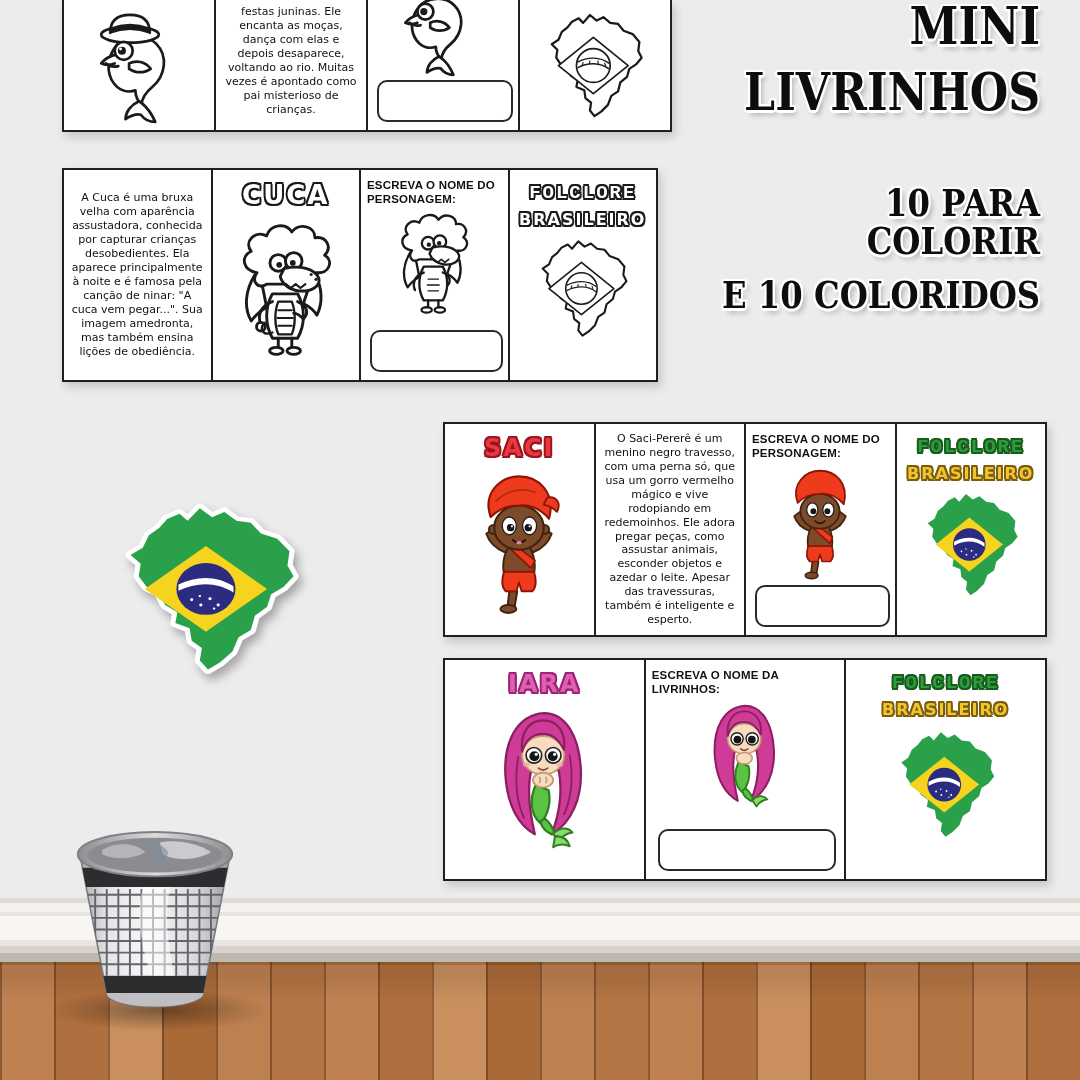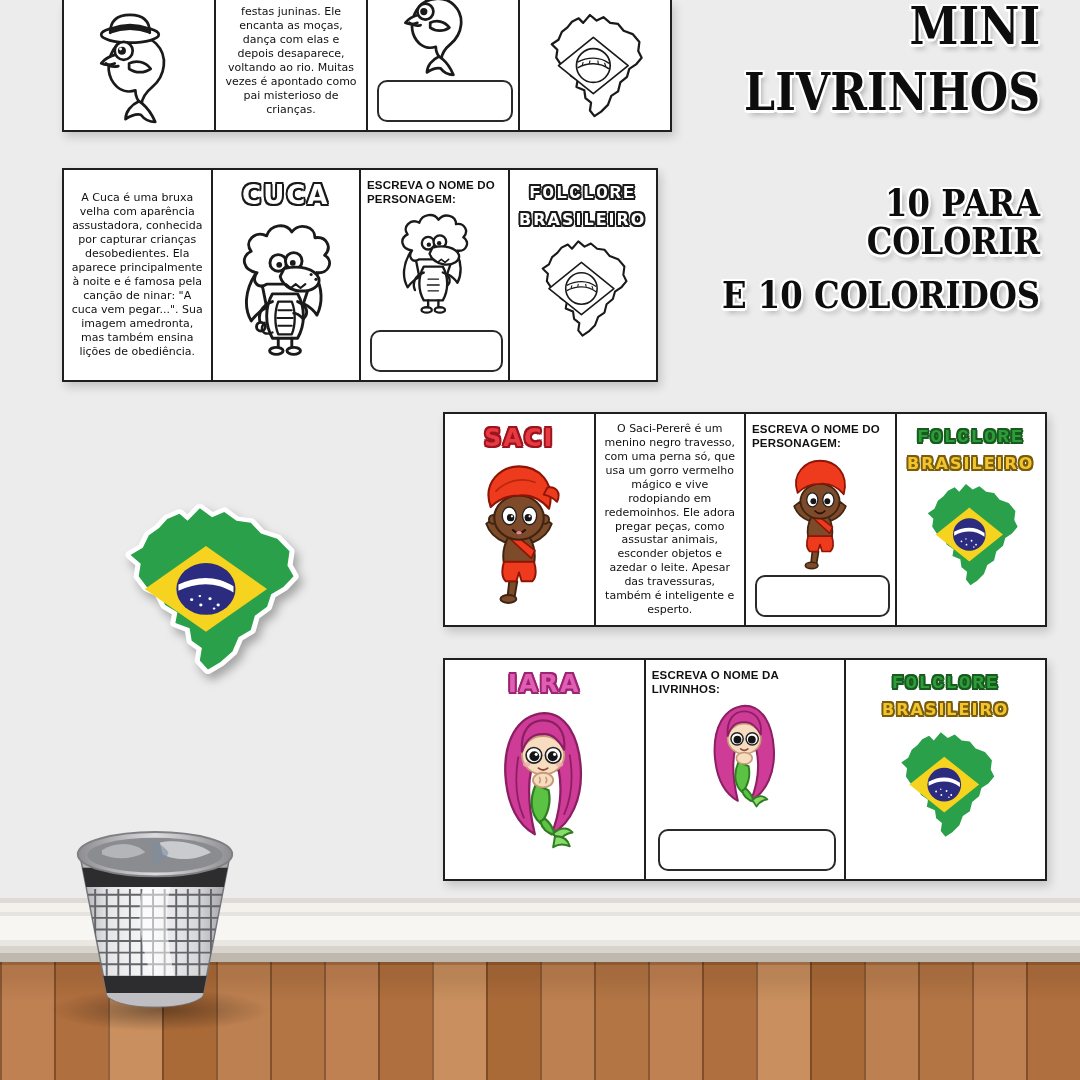--- a/index.html
+++ b/index.html
@@ -29,21 +29,21 @@
   .t-sub2{font-size:38px;line-height:1.0;margin-top:16px;}
 
   
   .card{position:absolute;background:#fff;border:2px solid var(--card-border,#1f1f1f);
     display:flex;box-shadow:3px 5px 9px rgba(0,0,0,.17);z-index:2;}
   .panel{flex:1 1 0;position:relative;border-right:2px solid var(--card-border,#1f1f1f);
     overflow:hidden;display:flex;flex-direction:column;align-items:center;background:#fff;}
   .panel:last-child{border-right:none;}
   .card-boto{left:62px;top:0;width:606px;height:130px;border-top:none;}
   .card-cuca{left:62px;top:168px;width:592px;height:210px;}
-  .card-saci{left:443px;top:412px;width:600px;height:211px;}
+  .card-saci{left:443px;top:422px;width:600px;height:211px;}
   .card-iara{left:443px;top:658px;width:600px;height:219px;}
 
   .desc{font-size:11px;line-height:1.27;text-align:center;padding:0 5px;margin:auto;
     color:#111;font-weight:500;}
   .desc-top{margin:5px 4px auto;}
   .write-prompt{font-family:"Liberation Sans",sans-serif;font-weight:700;font-size:11.5px;
     line-height:1.25;margin:8px 6px 0;color:#111;letter-spacing:.2px;}
   .name-box{position:absolute;bottom:8px;left:6%;width:88%;height:38px;background:#fff;
     border:2px solid #2a2a2a;border-radius:10px;}
 

